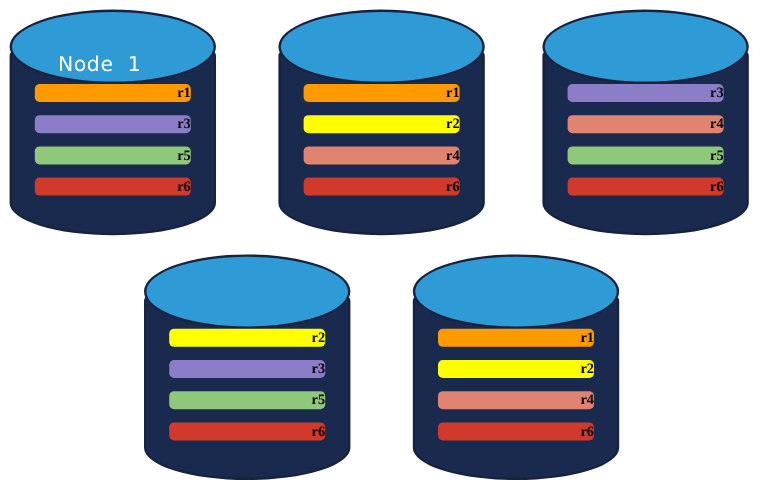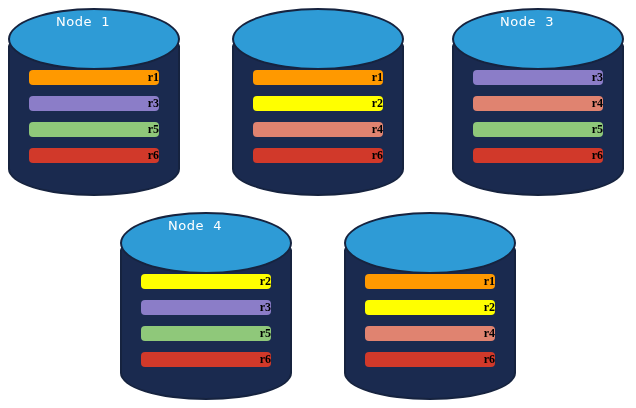--- a/index.html
+++ b/index.html
@@ -49,25 +49,25 @@
     height: 62px;
     background: #2e9bd6;
     border: 2px solid #16233f;
     box-sizing: border-box;
     border-radius: 50%;
   }
 
   .cyl-label {
     position: absolute;
     left: 0;
-    top: 6px;
+    top: 36px;
     width: 150px;
     text-align: center;
     color: #ffffff;
-    font-size: 13px;
+    font-size: 17px;
     letter-spacing: 0.5px;
     white-space: pre;
     font-family: "DejaVu Sans", sans-serif;
   }
 
   .replica-stack {
     position: absolute;
     left: 21px;
     top: 62px;
     width: 130px;
@@ -107,32 +107,30 @@
       <div class="replica-stack">
         <div class="replica-bar" style="background: rgb(255, 153, 0);">r1</div>
         <div class="replica-bar" style="background: rgb(255, 255, 0);">r2</div>
         <div class="replica-bar" style="background: rgb(224, 131, 112);">r4</div>
         <div class="replica-bar" style="background: rgb(209, 57, 42);">r6</div>
       </div>
     </div>
     <div class="node-cylinder" style="left: 452px; top: 8px;">
       <div class="cyl-body"></div>
       <div class="cyl-top"></div>
-      <div class="cyl-label">Node  3</div>
       <div class="replica-stack">
         <div class="replica-bar" style="background: rgb(139, 125, 200);">r3</div>
         <div class="replica-bar" style="background: rgb(224, 131, 112);">r4</div>
         <div class="replica-bar" style="background: rgb(143, 200, 122);">r5</div>
         <div class="replica-bar" style="background: rgb(209, 57, 42);">r6</div>
       </div>
     </div>
     <div class="node-cylinder" style="left: 120px; top: 212px;">
       <div class="cyl-body"></div>
       <div class="cyl-top"></div>
-      <div class="cyl-label">Node  4</div>
       <div class="replica-stack">
         <div class="replica-bar" style="background: rgb(255, 255, 0);">r2</div>
         <div class="replica-bar" style="background: rgb(139, 125, 200);">r3</div>
         <div class="replica-bar" style="background: rgb(143, 200, 122);">r5</div>
         <div class="replica-bar" style="background: rgb(209, 57, 42);">r6</div>
       </div>
     </div>
     <div class="node-cylinder" style="left: 344px; top: 212px;">
       <div class="cyl-body"></div>
       <div class="cyl-top"></div>

